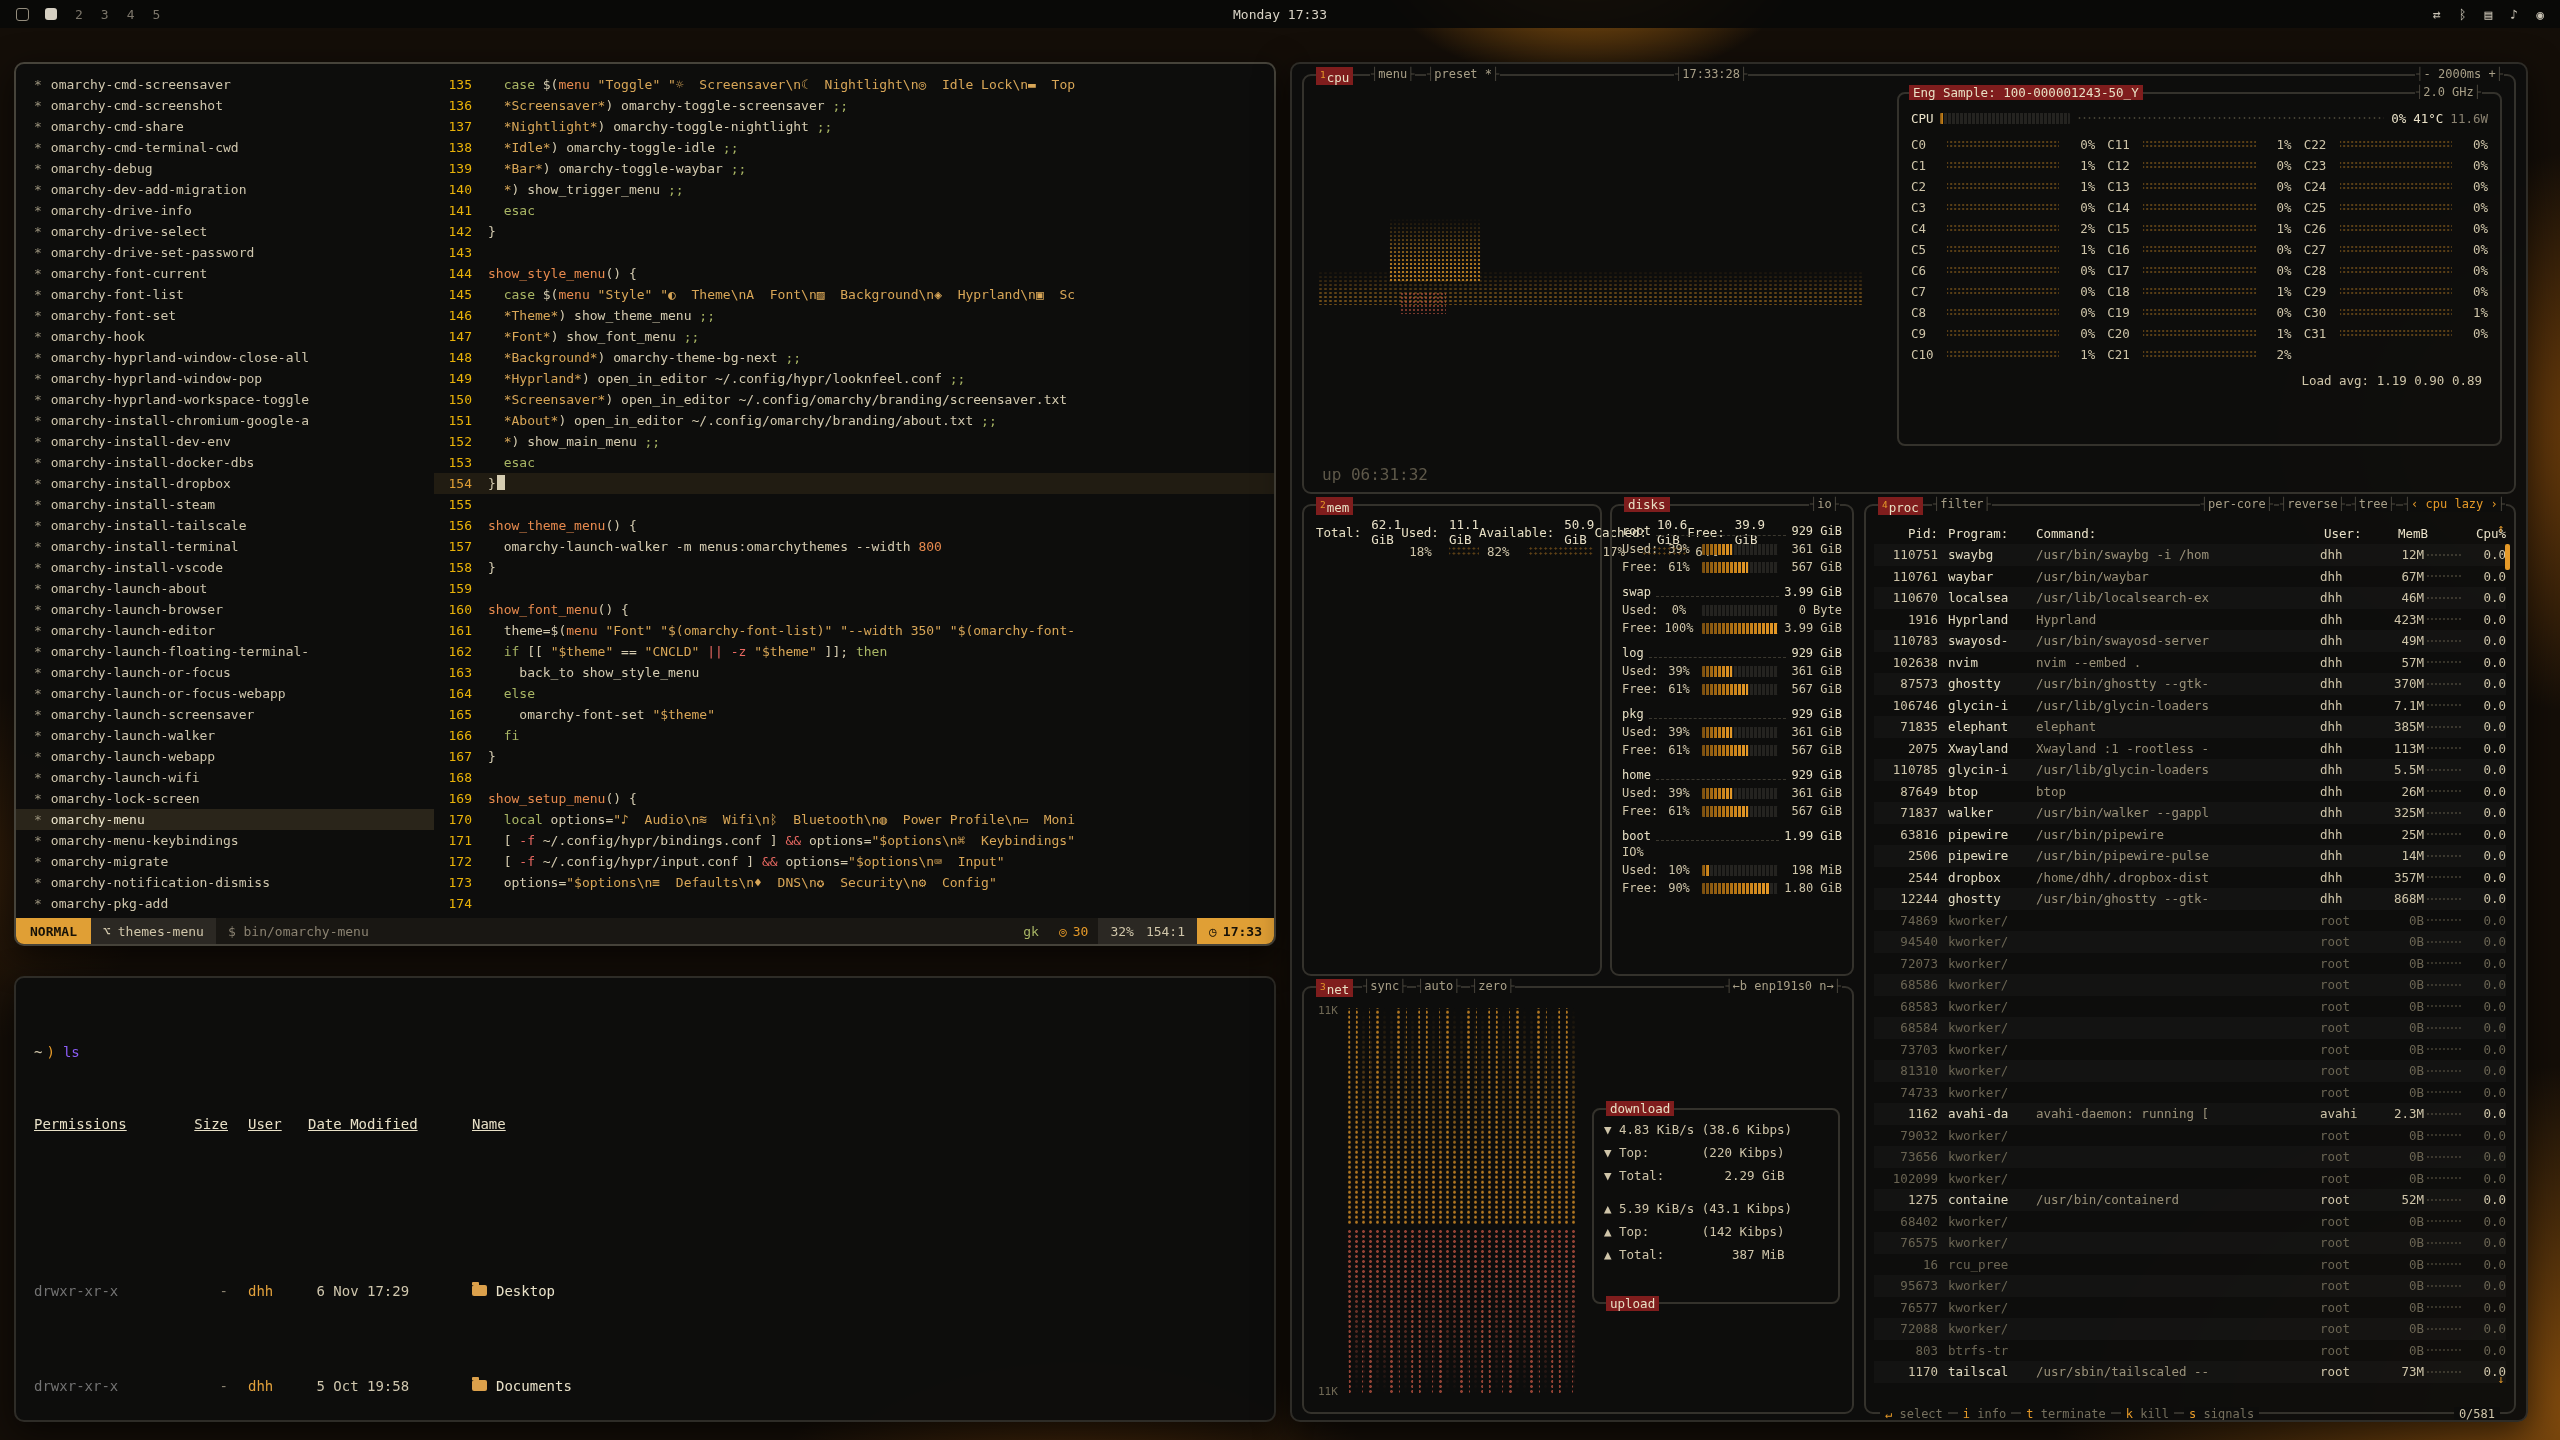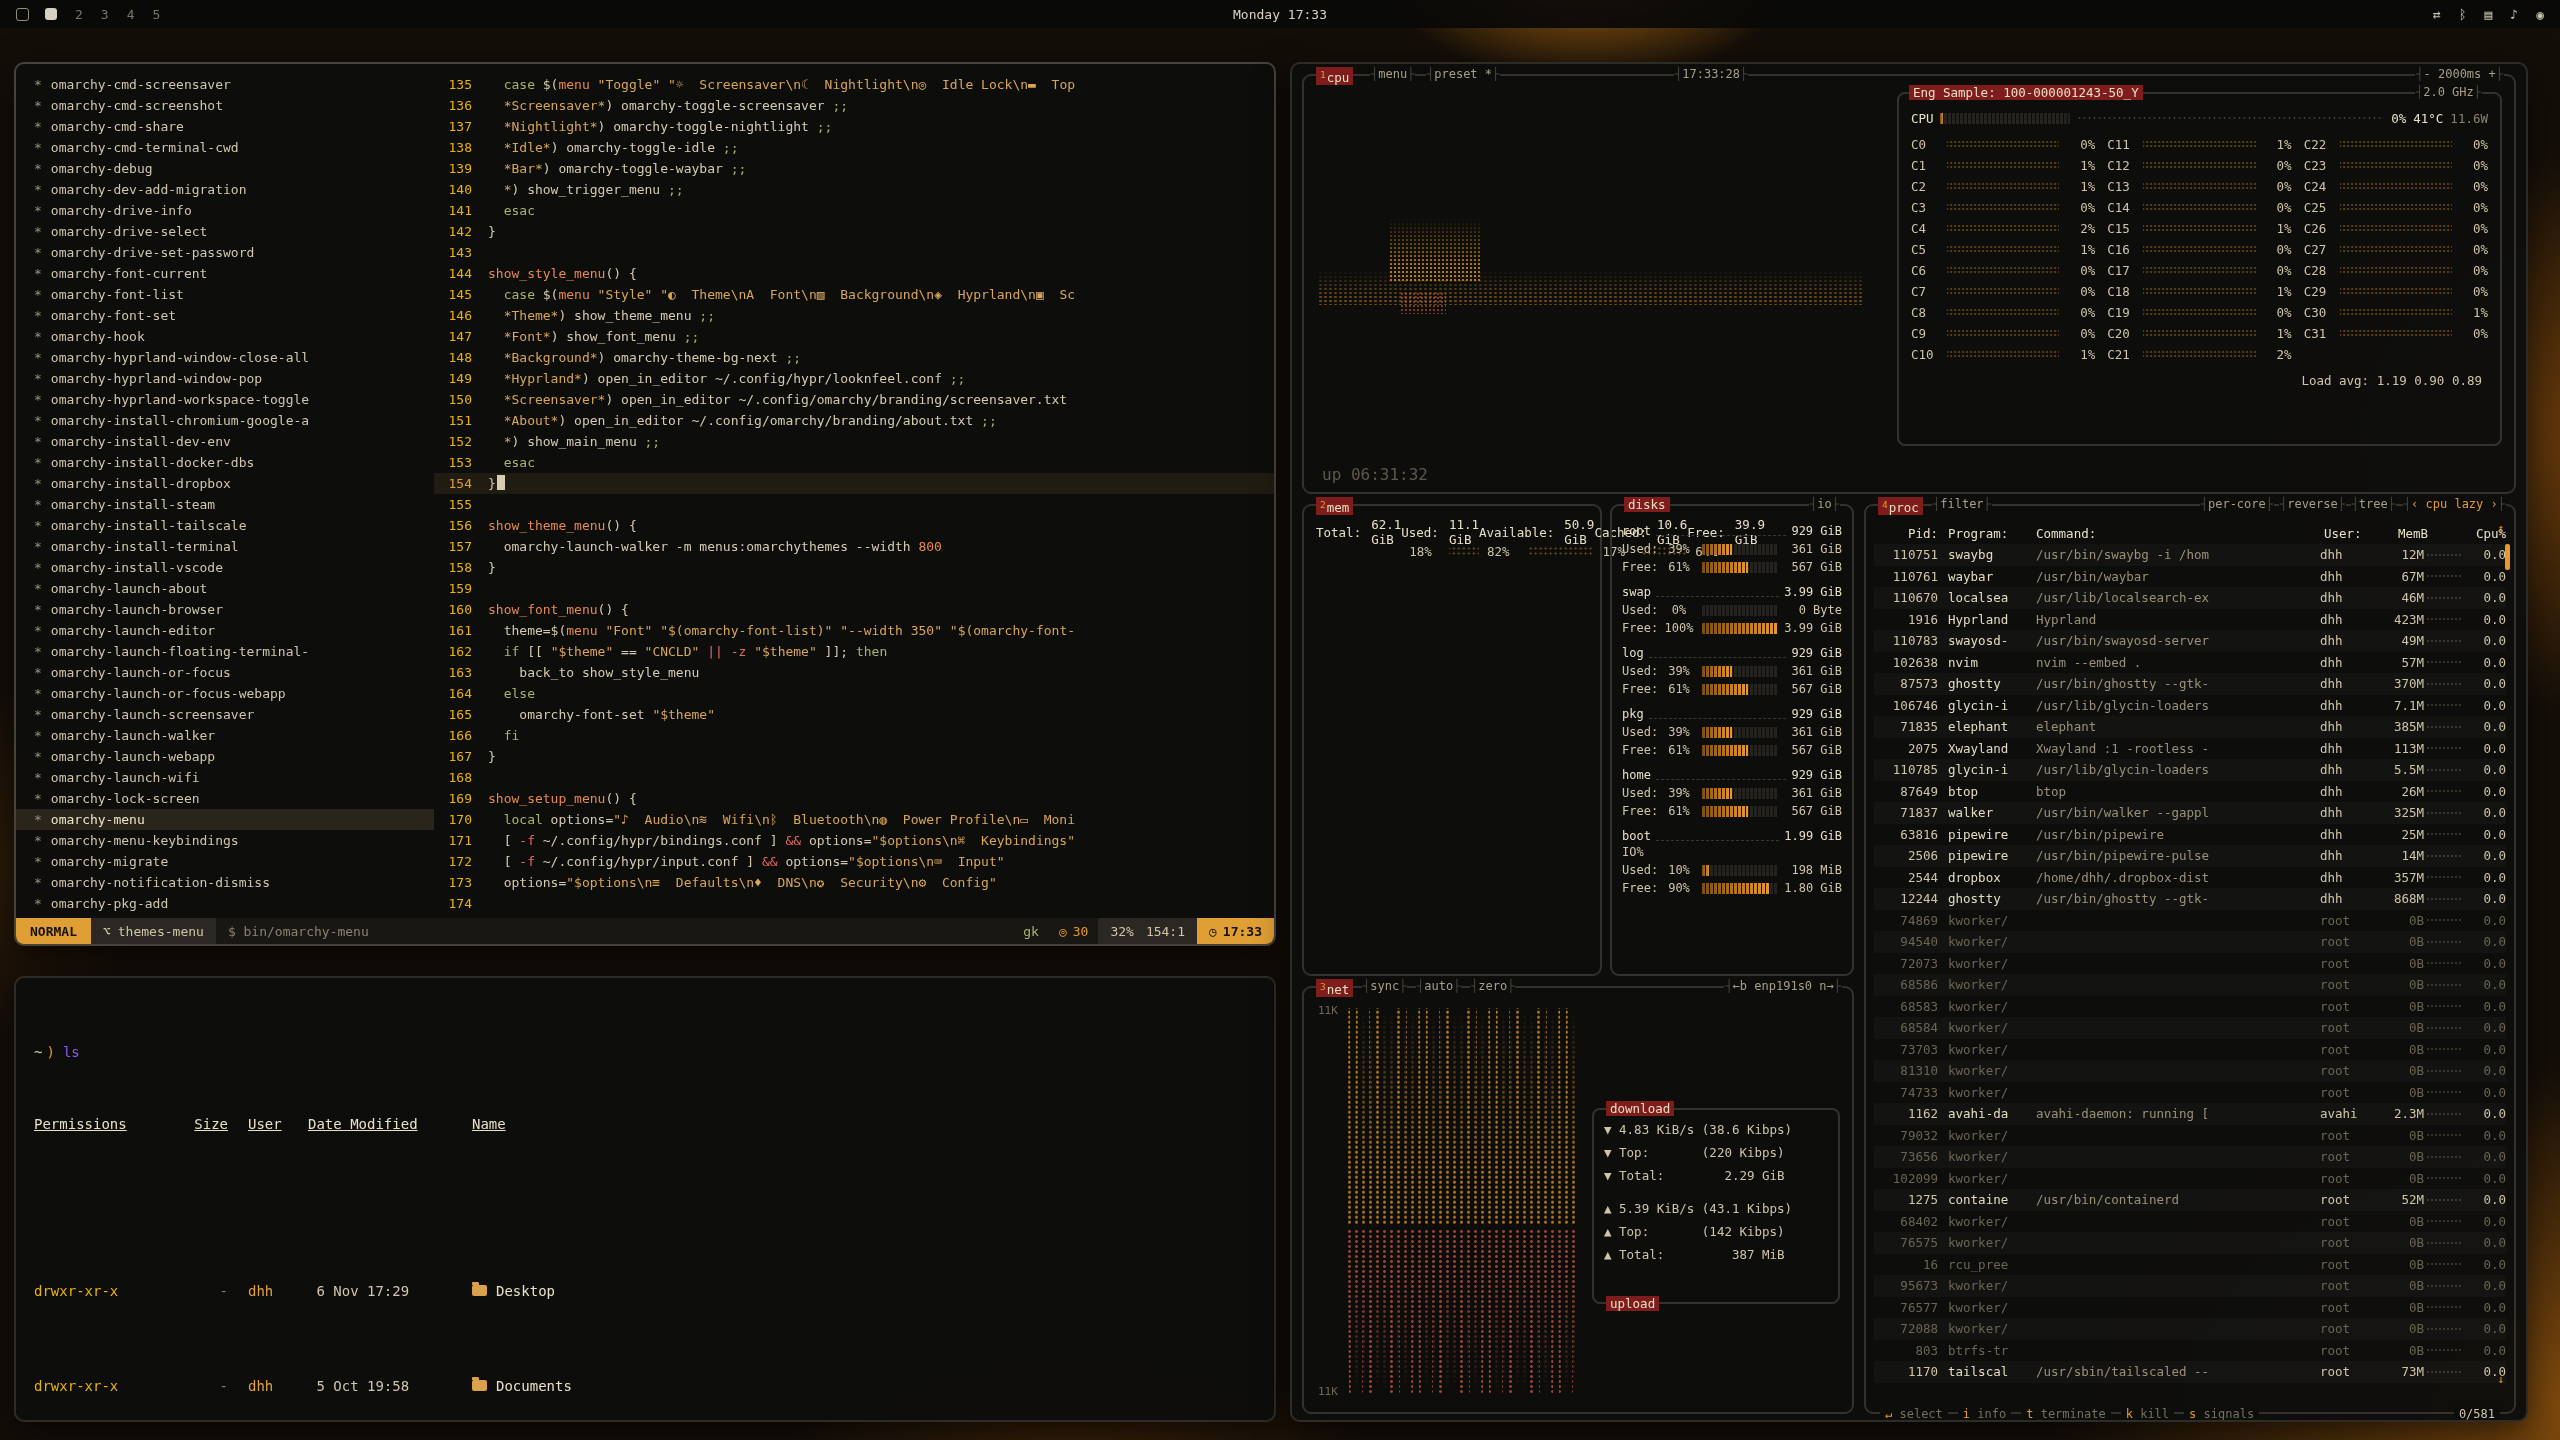--- a/index.html
+++ b/index.html
@@ -51,21 +51,21 @@
   .sl-sp{flex:1}
   .sl-gk{color:#a9b665;padding:0 10px}
   .sl-search{color:#e69a28;padding:0 10px;gap:6px}
   .sl-pos{background:#2b2823;color:#cfc5a9;padding:0 12px;gap:12px}
   .sl-clock{background:#e09f35;color:#171208;padding:0 12px;gap:6px;font-weight:bold}
   
   .t-line{display:flex;height:24px;align-items:center}
   .t-prompt{color:#cfc5a9}.t-arrow{color:#e69a28;margin:0 8px 0 4px}.t-cmd{color:#8b5cf6}
   .t-head,.t-row{display:flex;height:23px;align-items:center}
   .t-head span{color:#e9e1c8;text-decoration:underline}
-  .c-perm{width:150px;color:#eab308}
+  .c-perm{width:150px;color:#737373}
   .c-size{width:44px;text-align:right;color:#8a8271}
   .c-user{width:66px;padding-left:20px;color:#e2a13c}
   .c-date{width:168px;padding-left:14px;color:#cfc6ad}
   .c-name{flex:1;padding-left:10px;color:#e9e1c8;display:flex;align-items:center}
   .t-head .c-size{color:#e9e1c8}.t-head .c-user,.t-head .c-date,.t-head .c-name{color:#e9e1c8}
   .fold{display:inline-block;width:15px;height:11px;background:#dba04b;border-radius:2px;margin-right:9px;position:relative;top:0}
   .fold::before{content:"";position:absolute;top:-3px;left:0;width:7px;height:3px;background:inherit;border-radius:1px 1px 0 0}
   
   .btop{font-size:12.5px;color:#cfc5a9}
   .bx{position:relative;border:2px solid #34322c;border-radius:9px}

